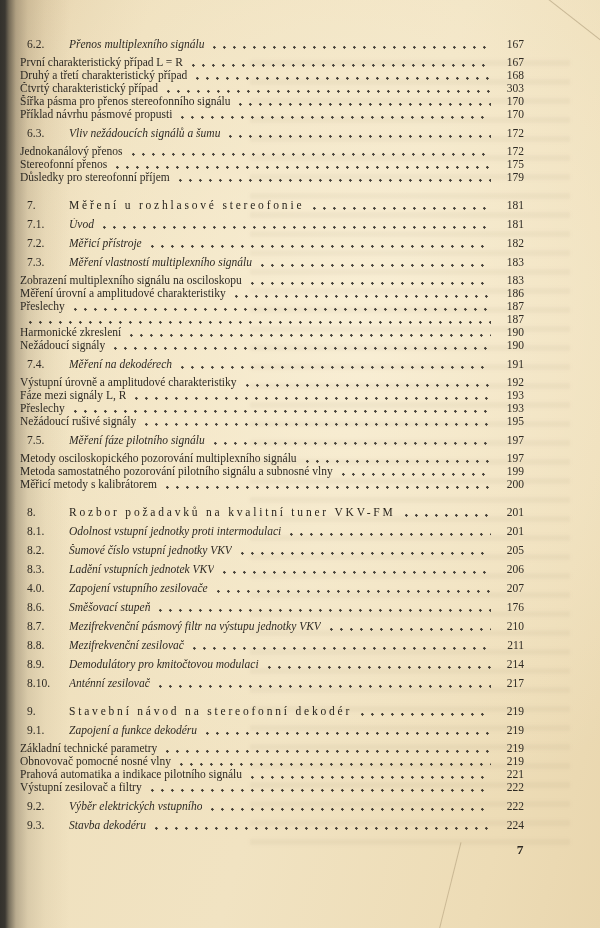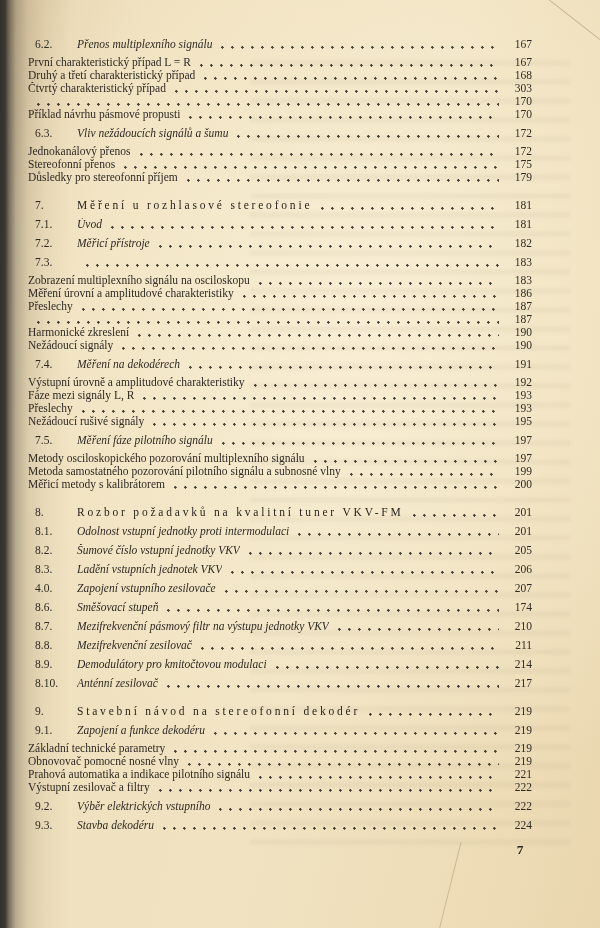--- a/index.html
+++ b/index.html
@@ -38,21 +38,21 @@
     position:absolute;top:18px;right:-18px;width:90px;height:1px;
     background:rgba(150,130,96,0.45);transform:rotate(38deg);
     pointer-events:none;
   }
   .crease-bottom{
     position:absolute;bottom:-8px;right:150px;width:1px;height:95px;
     background:rgba(150,130,96,0.40);transform:rotate(14deg);
     pointer-events:none;
   }
   .toc{
-    position:absolute;left:28px;top:38px;width:504px;
+    position:absolute;left:20px;top:38px;width:504px;
     font-size:11.5px;line-height:13px;
   }
   .row{display:flex;align-items:baseline;white-space:nowrap;height:13px;}
   .row.sub{margin:0;align-items:flex-end;}
   .row.section{margin-top:6px;margin-bottom:5px;}
   .row.chapter{margin-top:15px;margin-bottom:6px;}
   .row:first-child{margin-top:0;}
   .num{flex:0 0 49px;padding-left:7px;box-sizing:border-box;}
   .title{flex:0 1 auto;overflow:hidden;}
   .row.section .title{font-style:italic;}
@@ -96,20 +96,21 @@
         <span class="title">Druhý a třetí charakteristický případ</span>
         <span class="dots"></span>
         <span class="pg">168</span>
       </div>
       <div class="row sub">
         <span class="title">Čtvrtý charakteristický případ</span>
         <span class="dots"></span>
         <span class="pg">303</span>
       </div>
       <div class="row sub">
+        <span class="title">Šířka pásma pro přenos stereofonního signálu</span>
         <span class="dots"></span>
         <span class="pg">170</span>
       </div>
       <div class="row sub">
         <span class="title">Příklad návrhu pásmové propusti</span>
         <span class="dots"></span>
         <span class="pg">170</span>
       </div>
       <div class="row section">
         <span class="num">6.3.</span>
@@ -145,20 +146,21 @@
         <span class="pg">181</span>
       </div>
       <div class="row section">
         <span class="num">7.2.</span>
         <span class="title">Měřicí přístroje</span>
         <span class="dots"></span>
         <span class="pg">182</span>
       </div>
       <div class="row section">
         <span class="num">7.3.</span>
+        <span class="title">Měření vlastností multiplexního signálu</span>
         <span class="dots"></span>
         <span class="pg">183</span>
       </div>
       <div class="row sub">
         <span class="title">Zobrazení multiplexního signálu na osciloskopu</span>
         <span class="dots"></span>
         <span class="pg">183</span>
       </div>
       <div class="row sub">
         <span class="title">Měření úrovní a amplitudové charakteristiky</span>
@@ -258,21 +260,21 @@
       <div class="row section">
         <span class="num">4.0.</span>
         <span class="title">Zapojení vstupního zesilovače</span>
         <span class="dots"></span>
         <span class="pg">207</span>
       </div>
       <div class="row section">
         <span class="num">8.6.</span>
         <span class="title">Směšovací stupeň</span>
         <span class="dots"></span>
-        <span class="pg">174</span>
+        <span class="pg">176</span>
       </div>
       <div class="row section">
         <span class="num">8.7.</span>
         <span class="title">Mezifrekvenční pásmový filtr na výstupu jednotky VKV</span>
         <span class="dots"></span>
         <span class="pg">210</span>
       </div>
       <div class="row section">
         <span class="num">8.8.</span>
         <span class="title">Mezifrekvenční zesilovač</span>

